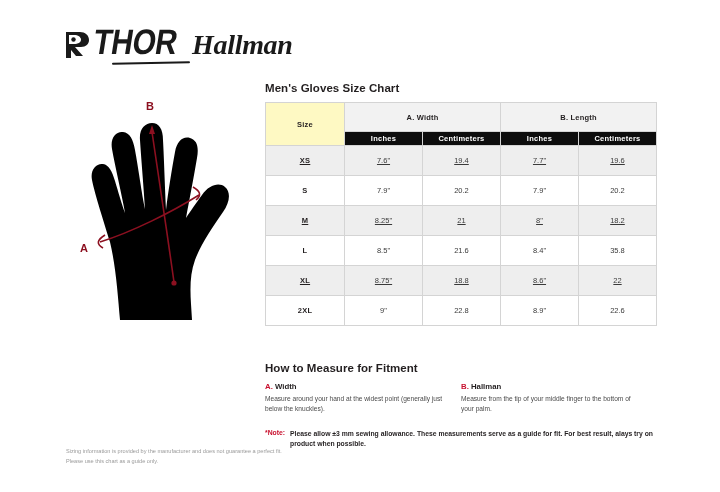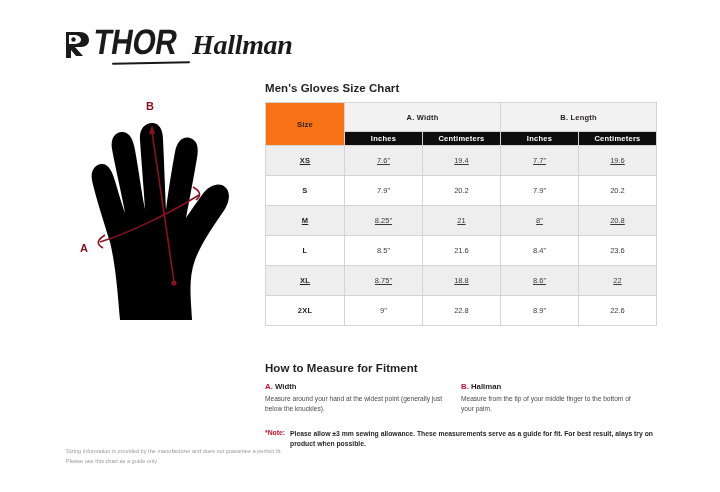--- a/index.html
+++ b/index.html
@@ -93,21 +93,21 @@
     table-layout: fixed;
   }
   table.size-chart td, table.size-chart th {
     border: 1px solid #d4d4d4;
     text-align: center;
     vertical-align: middle;
     font-size: 7.5px;
     padding: 0;
   }
   th.cell-size {
-    background: #f97316;
+    background: #fef9c3;
     font-weight: bold;
     font-size: 7.5px;
     letter-spacing: 0.2px;
     width: 78px;
     color: #231f20;
   }
   th.cell-group {
     background: #f2f2f2;
     font-weight: bold;
     font-size: 8.5px;
@@ -279,28 +279,28 @@
         <td class="val">7.9"</td>
         <td class="val">20.2</td>
         <td class="val">7.9"</td>
         <td class="val">20.2</td>
       </tr>
       <tr class="shade">
         <td class="size-label">M</td>
         <td class="val">8.25"</td>
         <td class="val">21</td>
         <td class="val">8"</td>
-        <td class="val">20.8</td>
+        <td class="val">18.2</td>
       </tr>
       <tr class="plain">
         <td class="size-label">L</td>
         <td class="val">8.5"</td>
         <td class="val">21.6</td>
         <td class="val">8.4"</td>
-        <td class="val">23.6</td>
+        <td class="val">35.8</td>
       </tr>
       <tr class="shade">
         <td class="size-label">XL</td>
         <td class="val">8.75"</td>
         <td class="val">18.8</td>
         <td class="val">8.6"</td>
         <td class="val">22</td>
       </tr>
       <tr class="plain">
         <td class="size-label">2XL</td>

